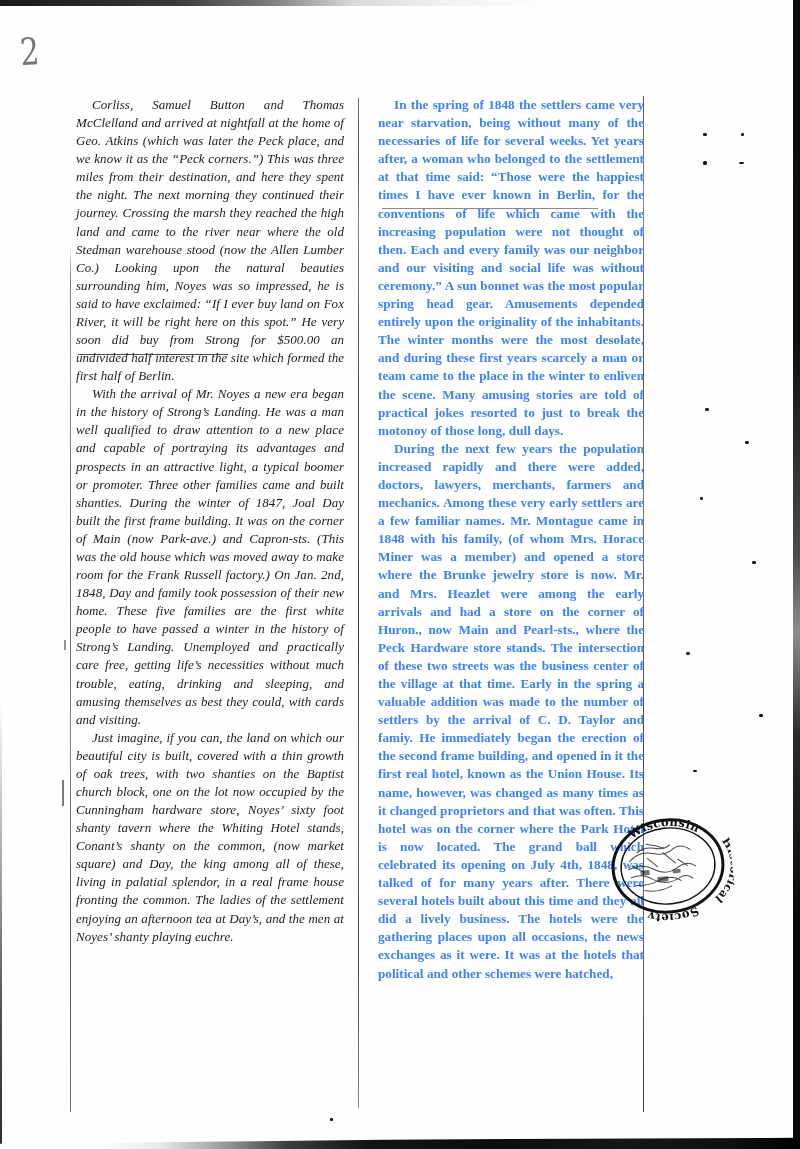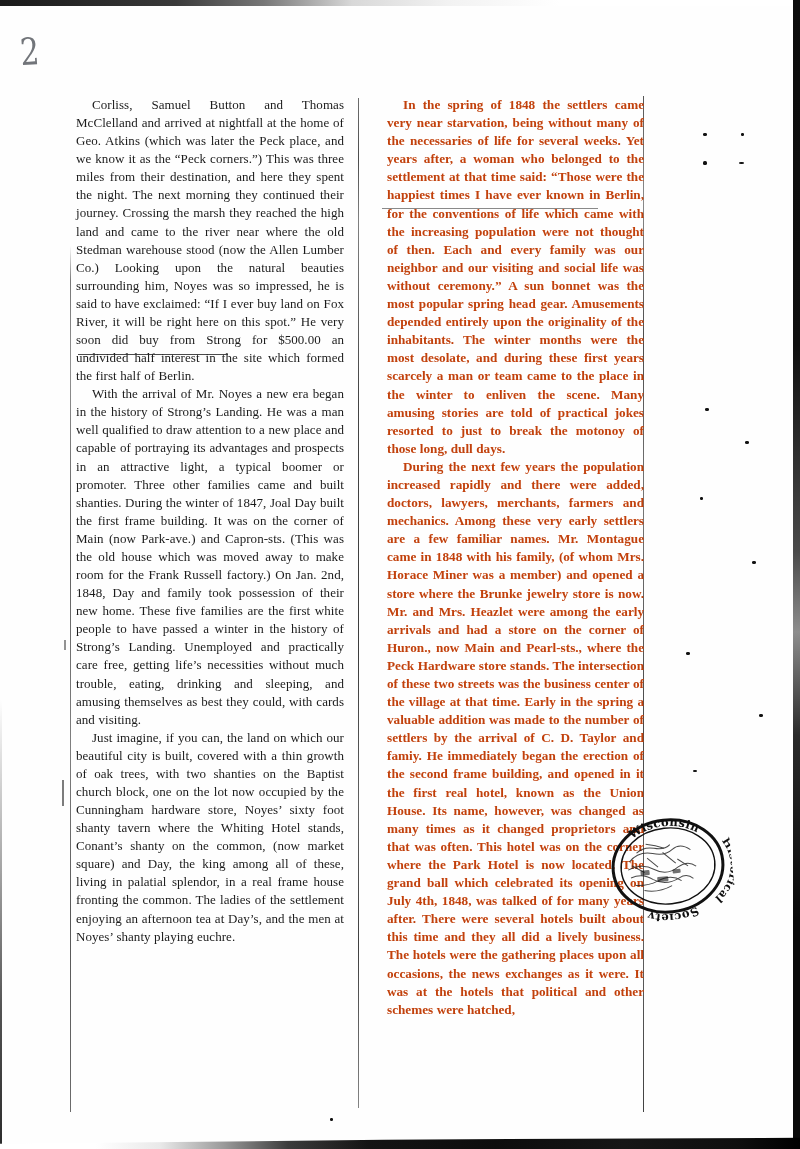--- a/index.html
+++ b/index.html
@@ -81,21 +81,21 @@
   }
   .columns {
     display: flex;
     gap: 0px;
     height: 100%;
   }
   .col {
     position: relative;
     box-sizing: border-box;
   }
-  .col-left  { width: 278px; padding-right: 10px; }
+  .col-left  { width: 278px; padding-right: 10px; font-style: italic; }
   .col-right { width: 278px; padding-left: 12px; margin-left: 12px; }
 
   
   .rule {
     position: absolute;
     top: 0;
     width: 1px;
     background: #3a3a3a;
   }
   .rule-mid {
@@ -138,22 +138,21 @@
     color: #1b1b1b;
     text-indent: 16px;
     hyphens: manual;
     word-spacing: 0.2px;
   }
   .col-left p.para  { font-size: 13.0px; line-height: 18.08px; }
   .col-right p.para {
     font-size: 13.2px;
     line-height: 18.1px;
     font-weight: 600;
-    color: #c2410c;
-    margin-left: 9px;
+    color: #3b82f6;
   }
 
   .col-left p.para.dense { letter-spacing: .05px; }
 
   
   .strike-artifact {
     position: absolute;
     left: 2px;
     top: 258px;
     width: 150px;

